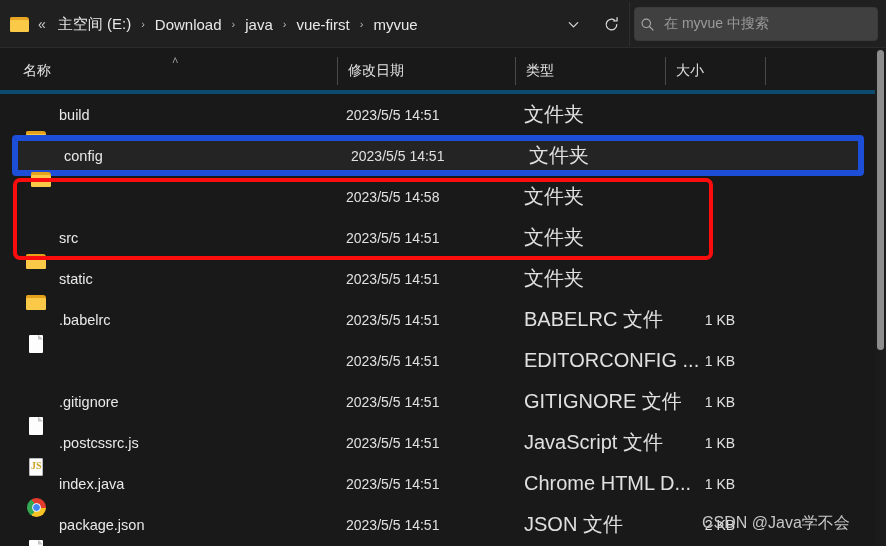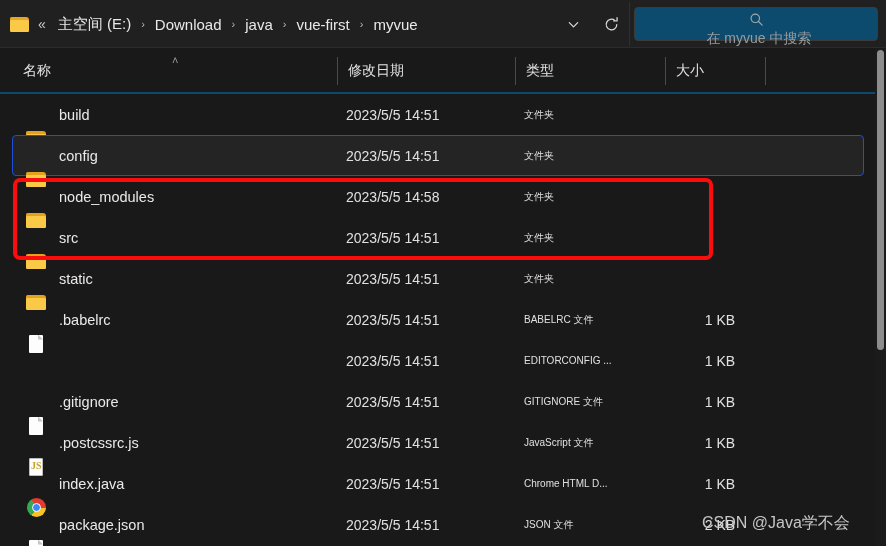--- a/index.html
+++ b/index.html
@@ -104,46 +104,45 @@
     border-radius: 4px;
     color: #dcdcdc;
   }
 
   .searchbox {
     position: absolute;
     right: 8px; top: 7px;
     width: 244px; height: 34px;
     border: 1px solid #3b3b3b;
     border-radius: 4px;
-    background: #0c4a6e;
-    display: flex;
-    align-items: center;
-    padding: 0 16px;
-    flex-direction: column;
+    background: #404040;
+    display: flex;
+    align-items: center;
+    padding: 0 1px;
   }
   .searchbox .sicon {
     width: 22px; height: 22px;
     display: flex; align-items: center; justify-content: center;
     color: #a6a6a6;
     flex: 0 0 auto;
   }
   .search-ph {
     font-size: 14px;
     color: #9a9a9a;
     margin-left: 6px;
     white-space: nowrap;
   }
 
   
   .colheader {
     position: absolute;
     left: 0; top: 48px;
     width: 886px;
     height: 46px;
-    border-bottom: 2px solid #0c4a6e;
+    border-bottom: 4px solid #0c4a6e;
   }
   .col {
     position: absolute;
     top: 0;
     height: 46px;
     display: flex;
     align-items: center;
     font-size: 14px;
     color: #e2e2e2;
     padding-left: 11px;
@@ -176,21 +175,21 @@
     position: relative;
     height: 41px;
     display: flex;
     align-items: center;
     margin: 0 12px 0 12px;
     border-radius: 4px;
     border: 1px solid transparent;
   }
   .row.hovered {
     background: #242424;
-    border: 1px solid #1d4ed8;
+    border: 6px solid #1d4ed8;
   }
 
   .cell-name {
     position: absolute;
     left: 12px;
     display: flex;
     align-items: center;
     font-size: 14.5px;
     color: #e9e9e9;
     white-space: nowrap;
@@ -198,21 +197,21 @@
   .cell-date {
     position: absolute;
     left: 333px;
     font-size: 14px;
     color: #e0e0e0;
     white-space: nowrap;
   }
   .cell-type {
     position: absolute;
     left: 511px;
-    font-size: 10px;
+    font-size: 20px;
     color: #e0e0e0;
     white-space: nowrap;
   }
   .cell-size {
     position: absolute;
     left: 661px;
     width: 92px;
     text-align: center;
     font-size: 14px;
     color: #e0e0e0;
@@ -421,49 +420,42 @@
             <span class="fback"></span>
             <span class="ffront"></span>
           </span>
           <span>config</span>
         </span>
         <span class="cell-date">2023/5/5 14:51</span>
         <span class="cell-type">文件夹</span>
         <span class="cell-size"></span>
       </div>
       <div class="row">
+        <span class="cell-date">2023/5/5 14:58</span>
+        <span class="cell-type">文件夹</span>
+        <span class="cell-size"></span>
+      </div>
+      <div class="row">
         <span class="cell-name">
           <span class="ico folder">
             <span class="fback"></span>
             <span class="ffront"></span>
           </span>
-          <span>node_modules</span>
-        </span>
-        <span class="cell-date">2023/5/5 14:58</span>
+          <span>src</span>
+        </span>
+        <span class="cell-date">2023/5/5 14:51</span>
         <span class="cell-type">文件夹</span>
         <span class="cell-size"></span>
       </div>
       <div class="row">
         <span class="cell-name">
           <span class="ico folder">
             <span class="fback"></span>
             <span class="ffront"></span>
           </span>
-          <span>src</span>
-        </span>
-        <span class="cell-date">2023/5/5 14:51</span>
-        <span class="cell-type">文件夹</span>
-        <span class="cell-size"></span>
-      </div>
-      <div class="row">
-        <span class="cell-name">
-          <span class="ico folder">
-            <span class="fback"></span>
-            <span class="ffront"></span>
-          </span>
           <span>static</span>
         </span>
         <span class="cell-date">2023/5/5 14:51</span>
         <span class="cell-type">文件夹</span>
         <span class="cell-size"></span>
       </div>
       <div class="row">
         <span class="cell-name">
           <span class="ico doc">
             <span class="page"></span>

